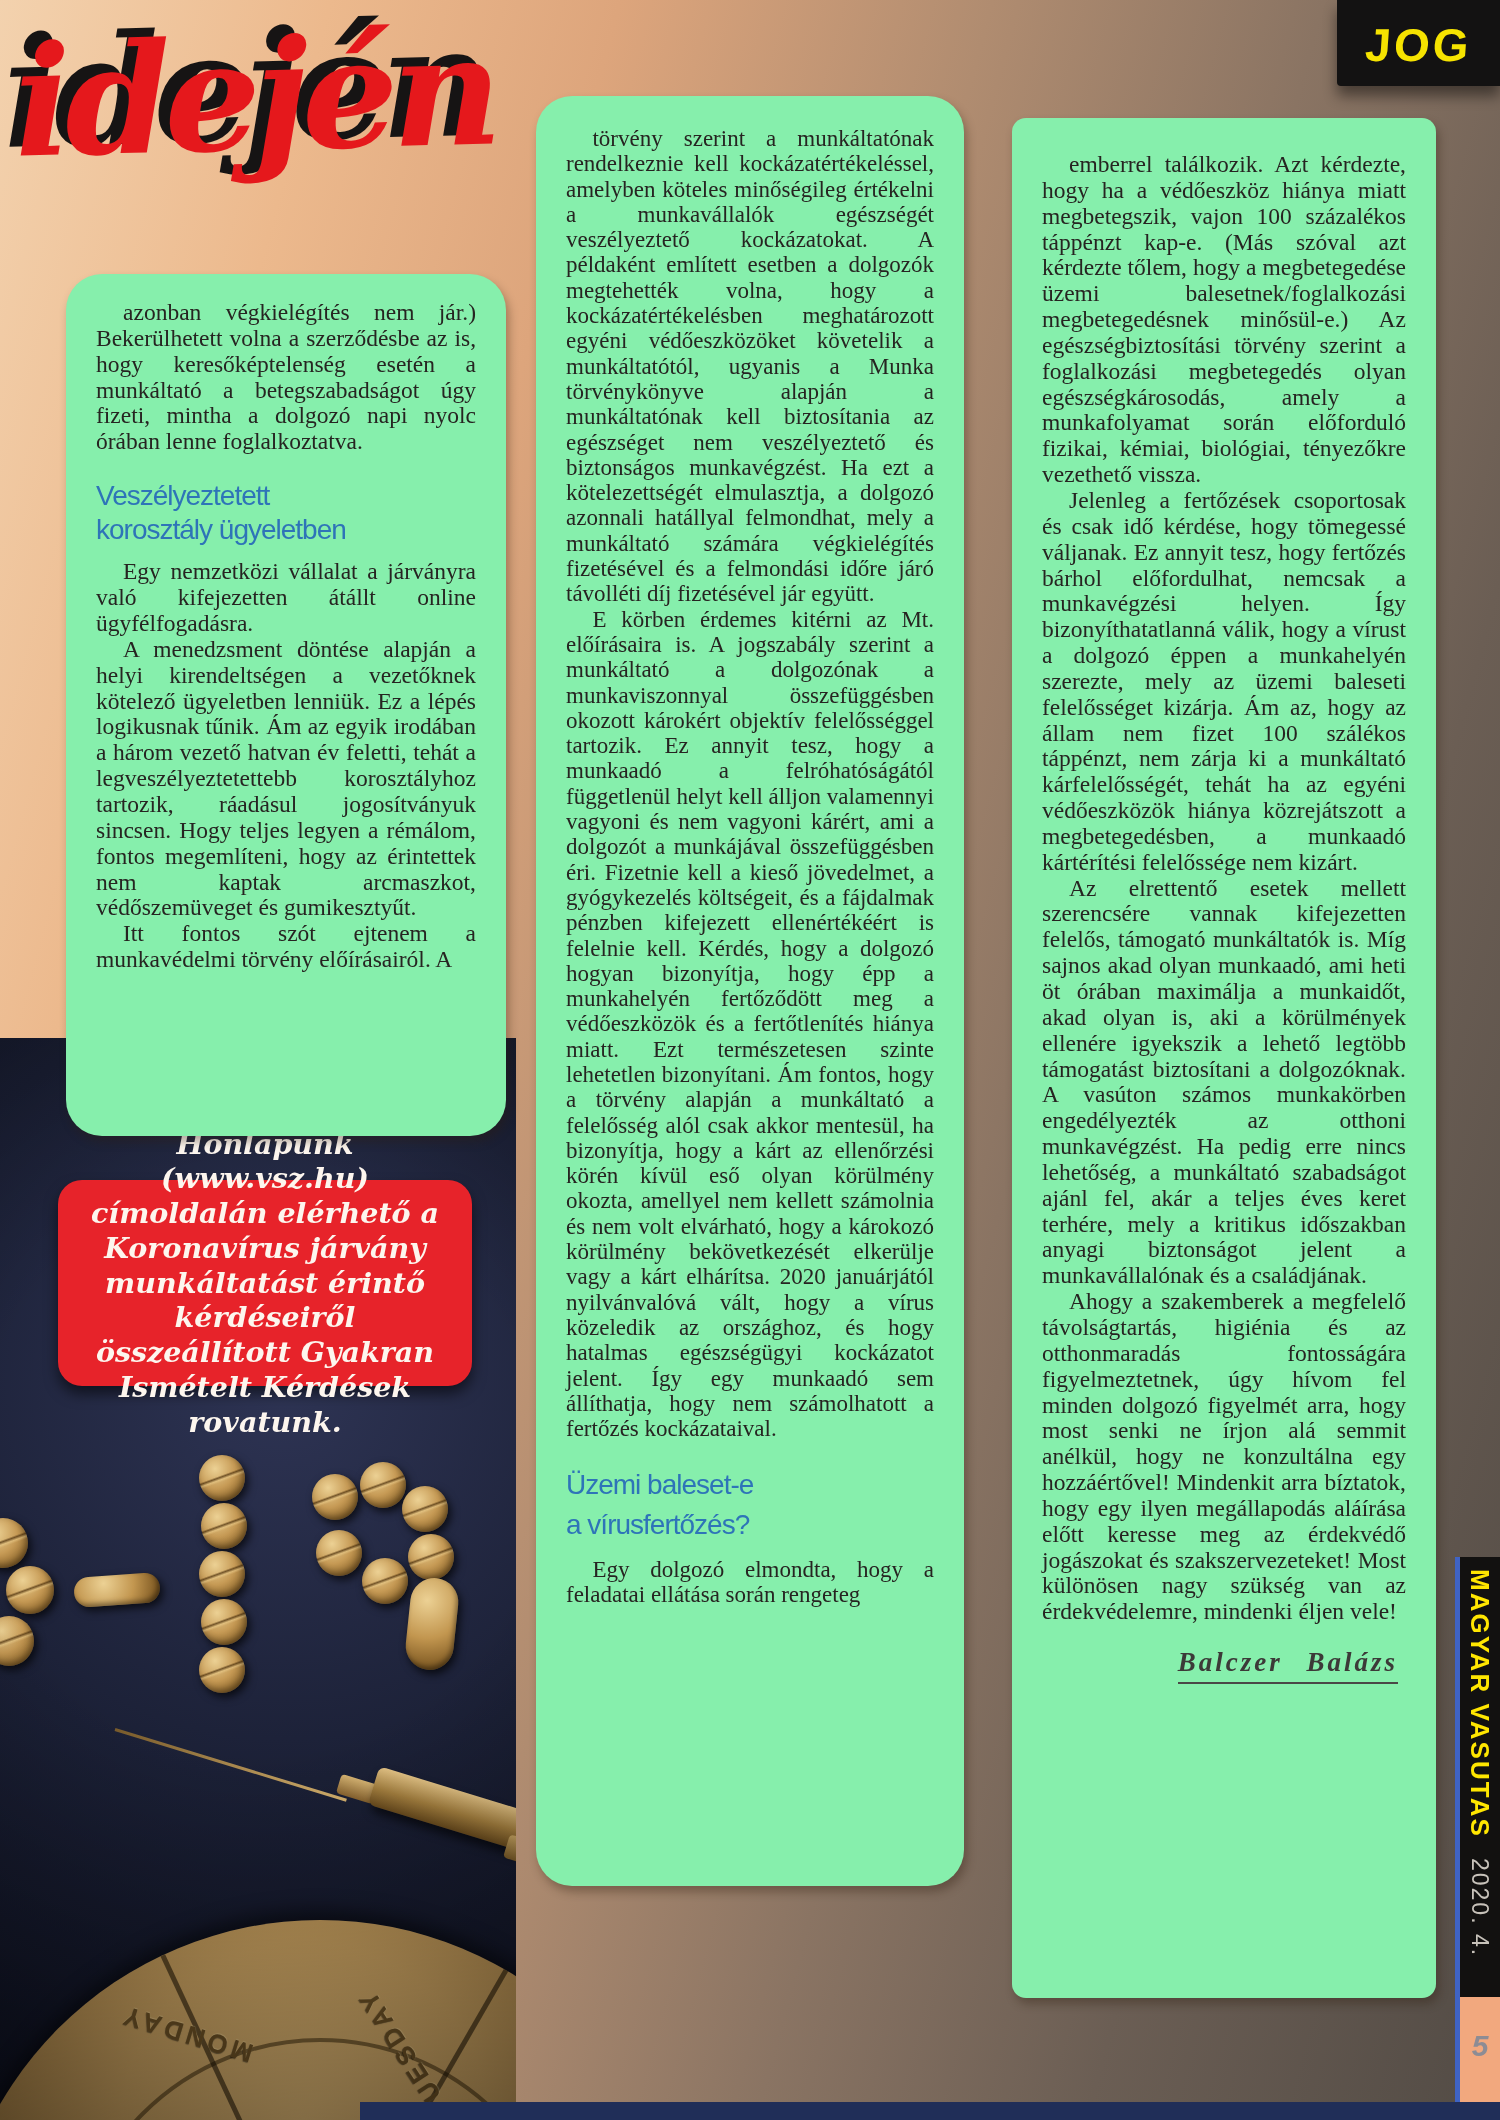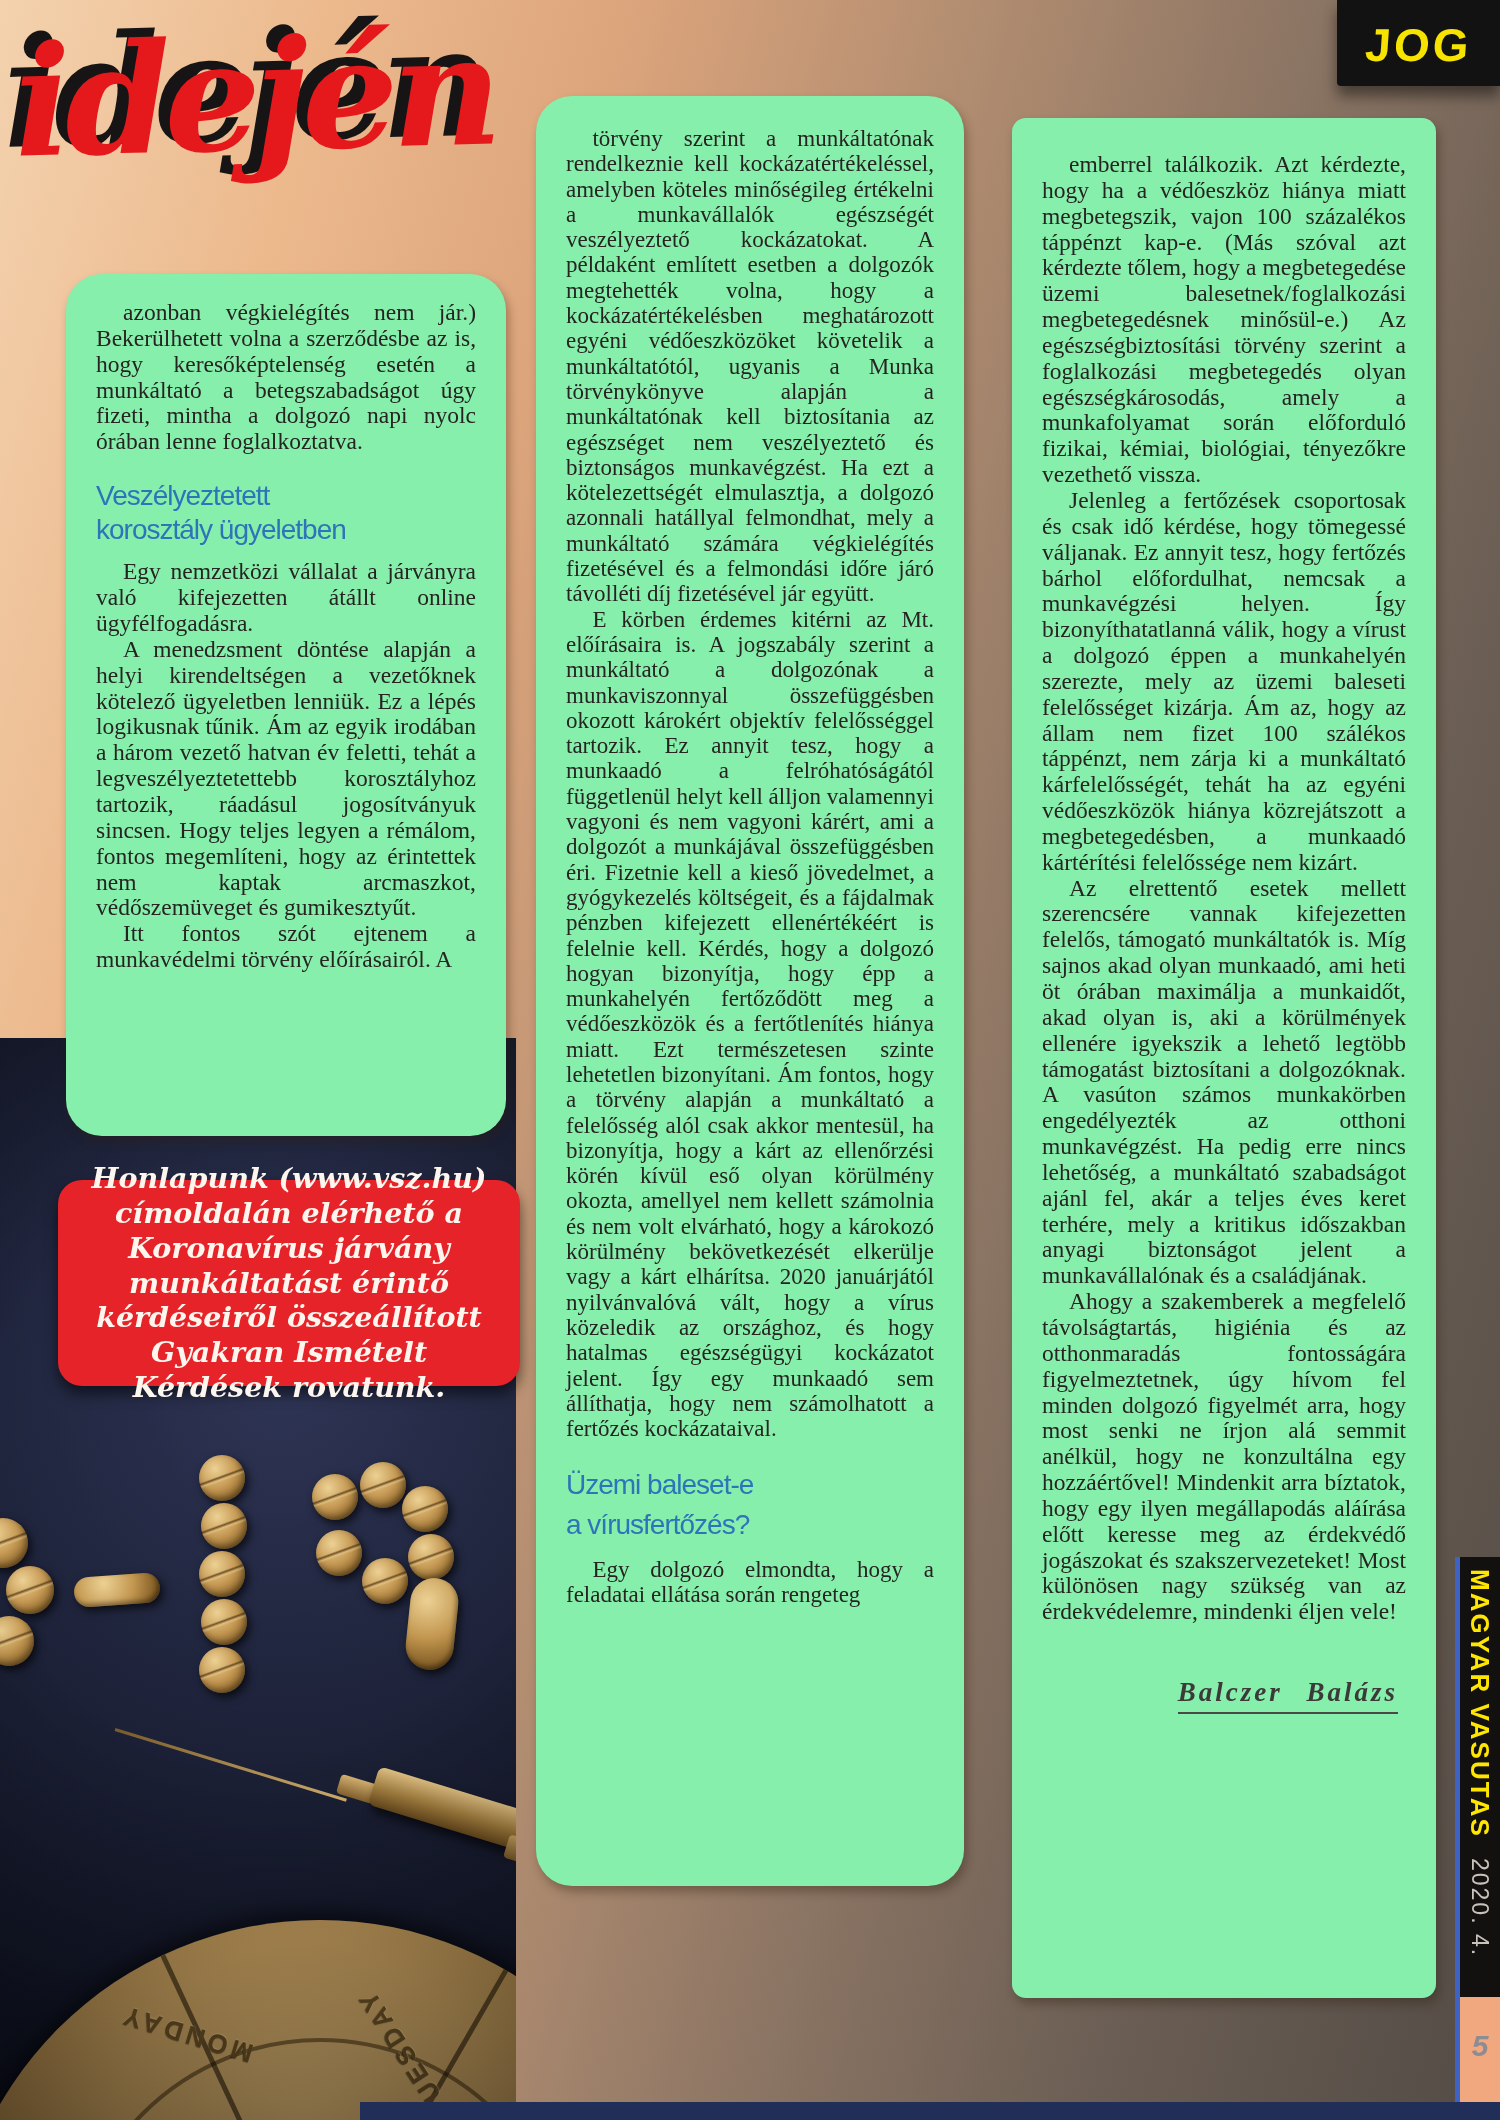--- a/index.html
+++ b/index.html
@@ -25,21 +25,21 @@
   .wbox p{margin:0;text-indent:1.15em;text-align:justify;color:#262421;
           font-size:23.5px;line-height:1.1;hyphens:auto;}
   .wbox h2{font-family:"Liberation Sans",sans-serif;font-weight:normal;color:#2e74b8;
            font-size:28px;line-height:1.22;letter-spacing:-1px;margin:24px 0 12px;
            white-space:pre-line;}
   .wbox h2.tall{line-height:1.42;}
   #col1{left:66px;top:274px;width:440px;height:862px;}
   #col2{left:536px;top:96px;width:428px;height:1790px;padding-top:30px;}
   #col2 p{font-size:23px;}
   #col3{left:1012px;top:118px;width:424px;height:1880px;padding-top:34px;border-radius:14px;}
-  .author{margin-top:52px;text-align:right;padding-right:8px;}
+  .author{margin-top:22px;text-align:right;padding-right:8px;}
   .author span{font-style:italic;font-weight:bold;font-size:27px;color:#3c3a38;
                letter-spacing:3px;word-spacing:14px;border-bottom:2px solid #4a4846;
                padding-bottom:5px;}
 
   
   .photo{position:absolute;left:0;top:1038px;width:516px;height:1082px;overflow:hidden;
          background:radial-gradient(circle at 55% 32%,#2e3454 0%,#1b2036 50%,#0e1120 100%);}
   .photo::after{content:"";position:absolute;inset:0;
          background:radial-gradient(circle at 50% 40%,transparent 40%,rgba(0,0,0,.45) 100%);}
   .pill{position:absolute;border-radius:50%;
@@ -62,21 +62,21 @@
         box-shadow:0 -8px 20px rgba(0,0,0,.55);}
   .wheel::before{content:"";position:absolute;inset:118px;border-radius:50%;
         border:4px solid rgba(52,36,10,.55);}
   .spoke{position:absolute;left:50%;top:50%;width:372px;height:5px;background:rgba(30,20,5,.6);
         transform-origin:left center;}
   .wheel-label{position:absolute;font-family:"Liberation Sans",sans-serif;font-weight:bold;
         font-size:26px;letter-spacing:4px;color:#6a4f24;
         text-shadow:0 1px 1px rgba(255,235,180,.35),0 -1px 1px rgba(0,0,0,.45);}
 
   
-  .redbox{position:absolute;left:58px;top:1180px;width:462px;height:206px;background:#e7232a;
+  .redbox{position:absolute;left:58px;top:1180px;width:414px;height:206px;background:#e7232a;
         border-radius:24px;box-shadow:0 8px 14px rgba(0,0,0,.55);
         display:flex;align-items:center;justify-content:center;box-sizing:border-box;padding:16px 24px;}
   .redbox div{font-family:"DejaVu Serif",serif;font-style:italic;font-weight:bold;
         color:#fdf6ee;font-size:28.5px;line-height:1.22;text-align:center;}
 
   
   .spine{position:absolute;left:1455px;top:1557px;width:45px;height:440px;background:#121110;
         border-left:5px solid #3f63c4;box-sizing:border-box;}
   .spine-flow{writing-mode:vertical-rl;height:100%;padding-top:12px;box-sizing:border-box;
         margin-left:4px;}

